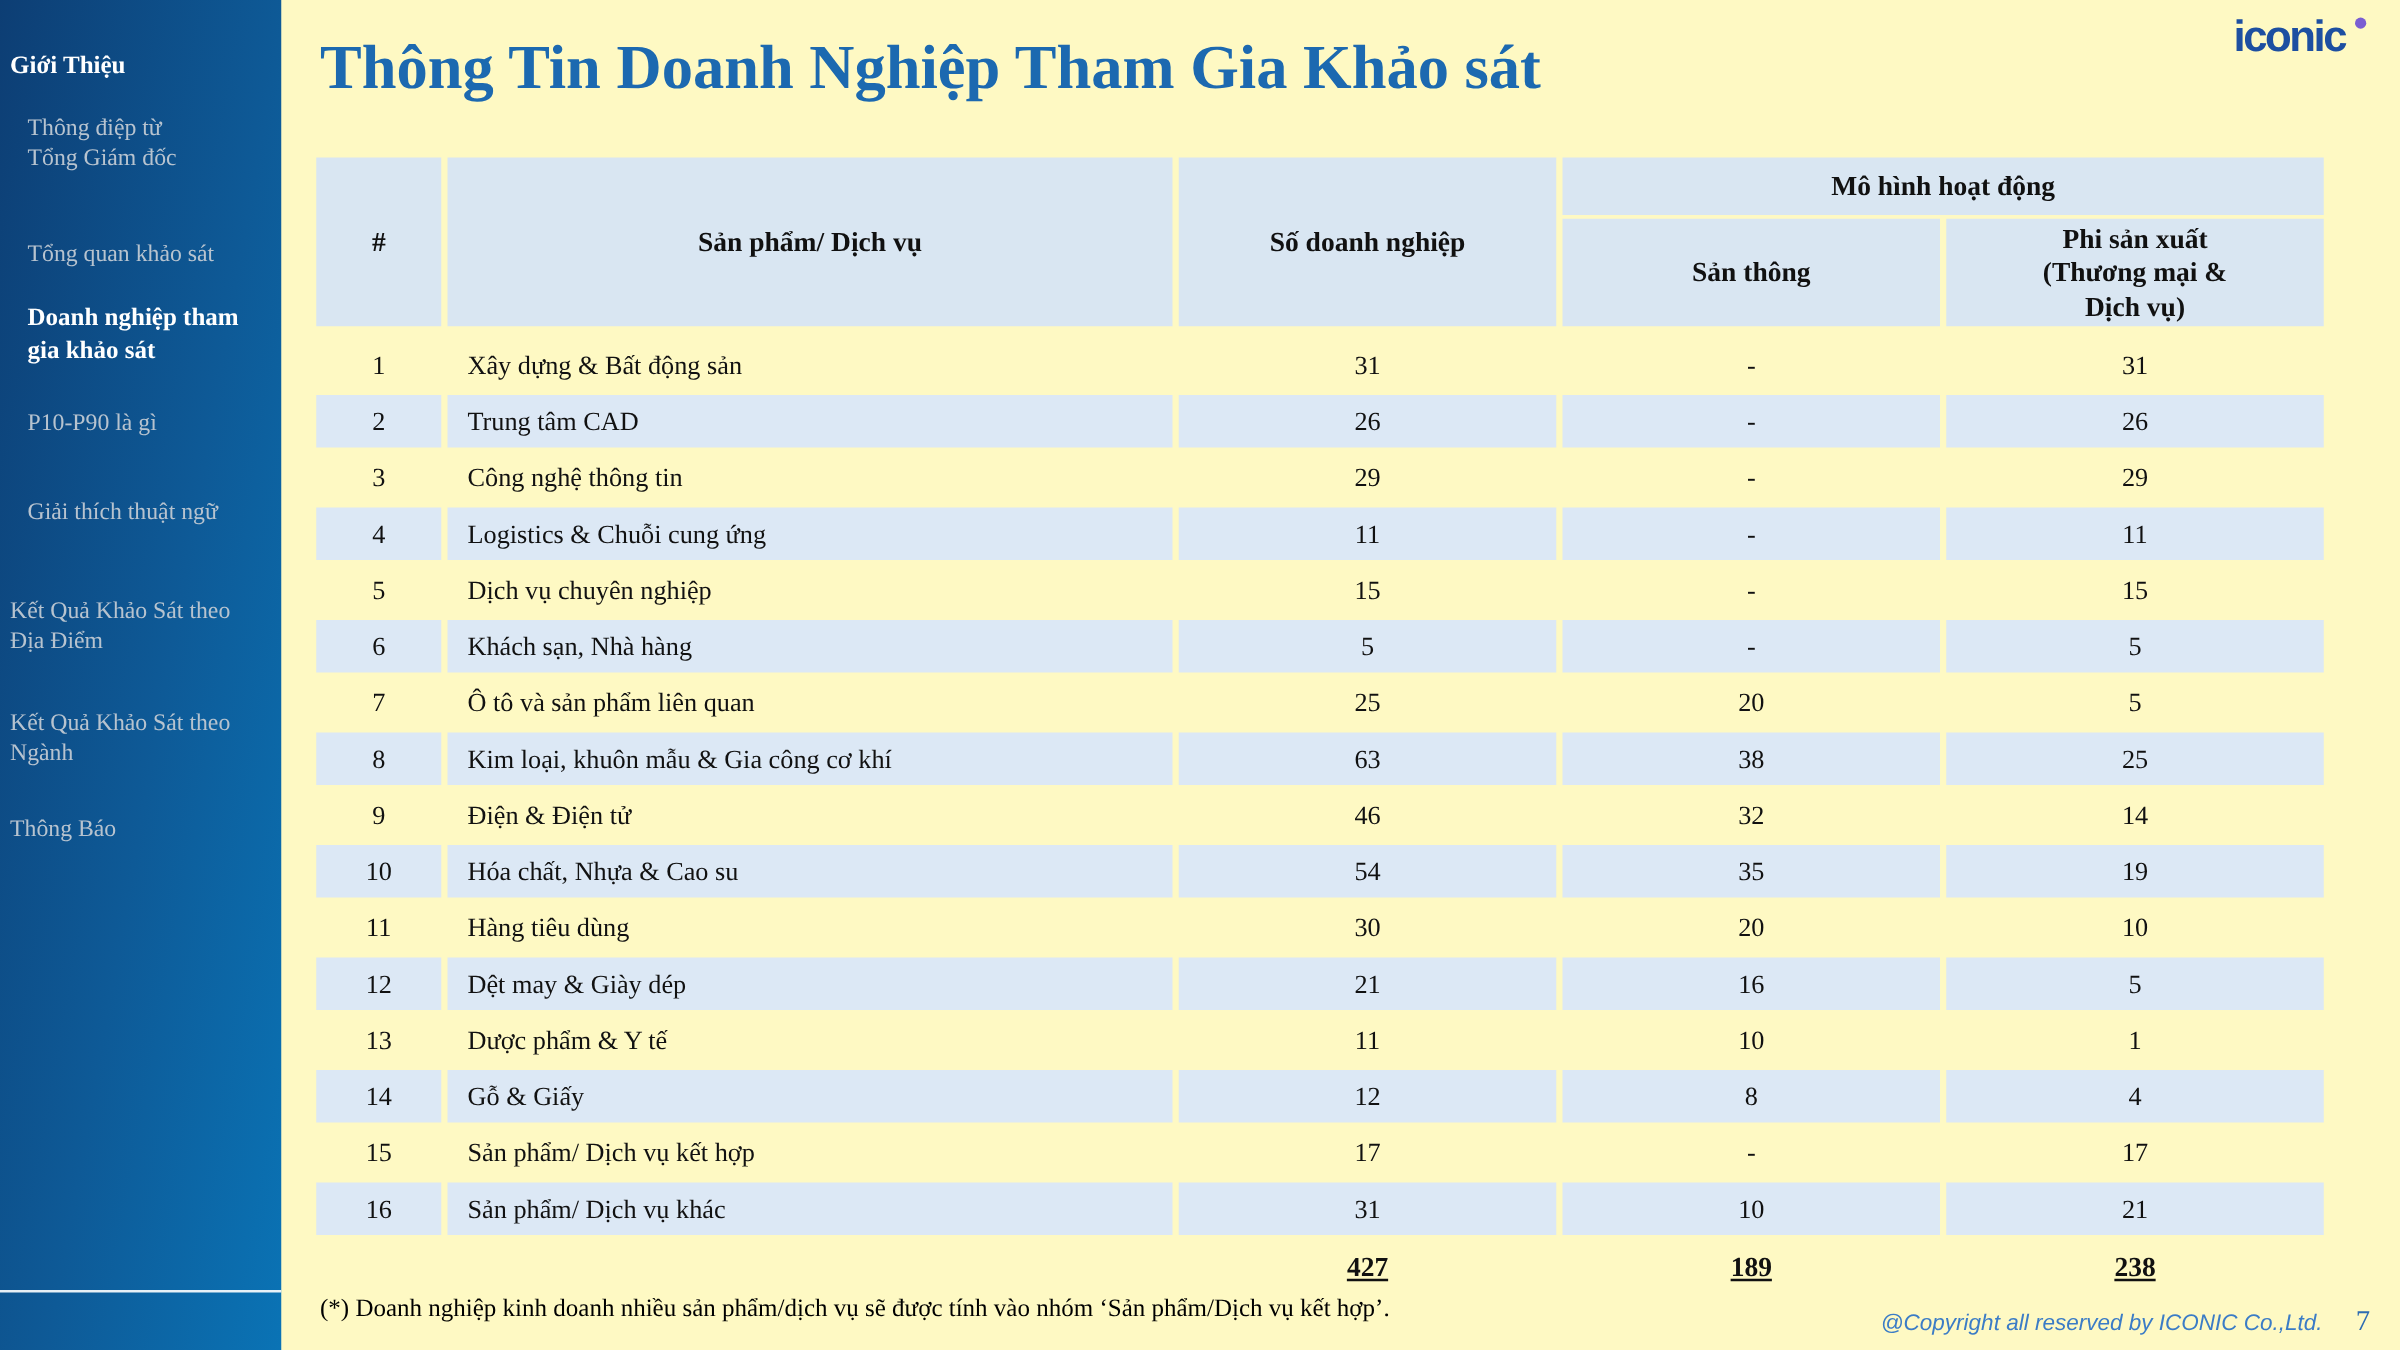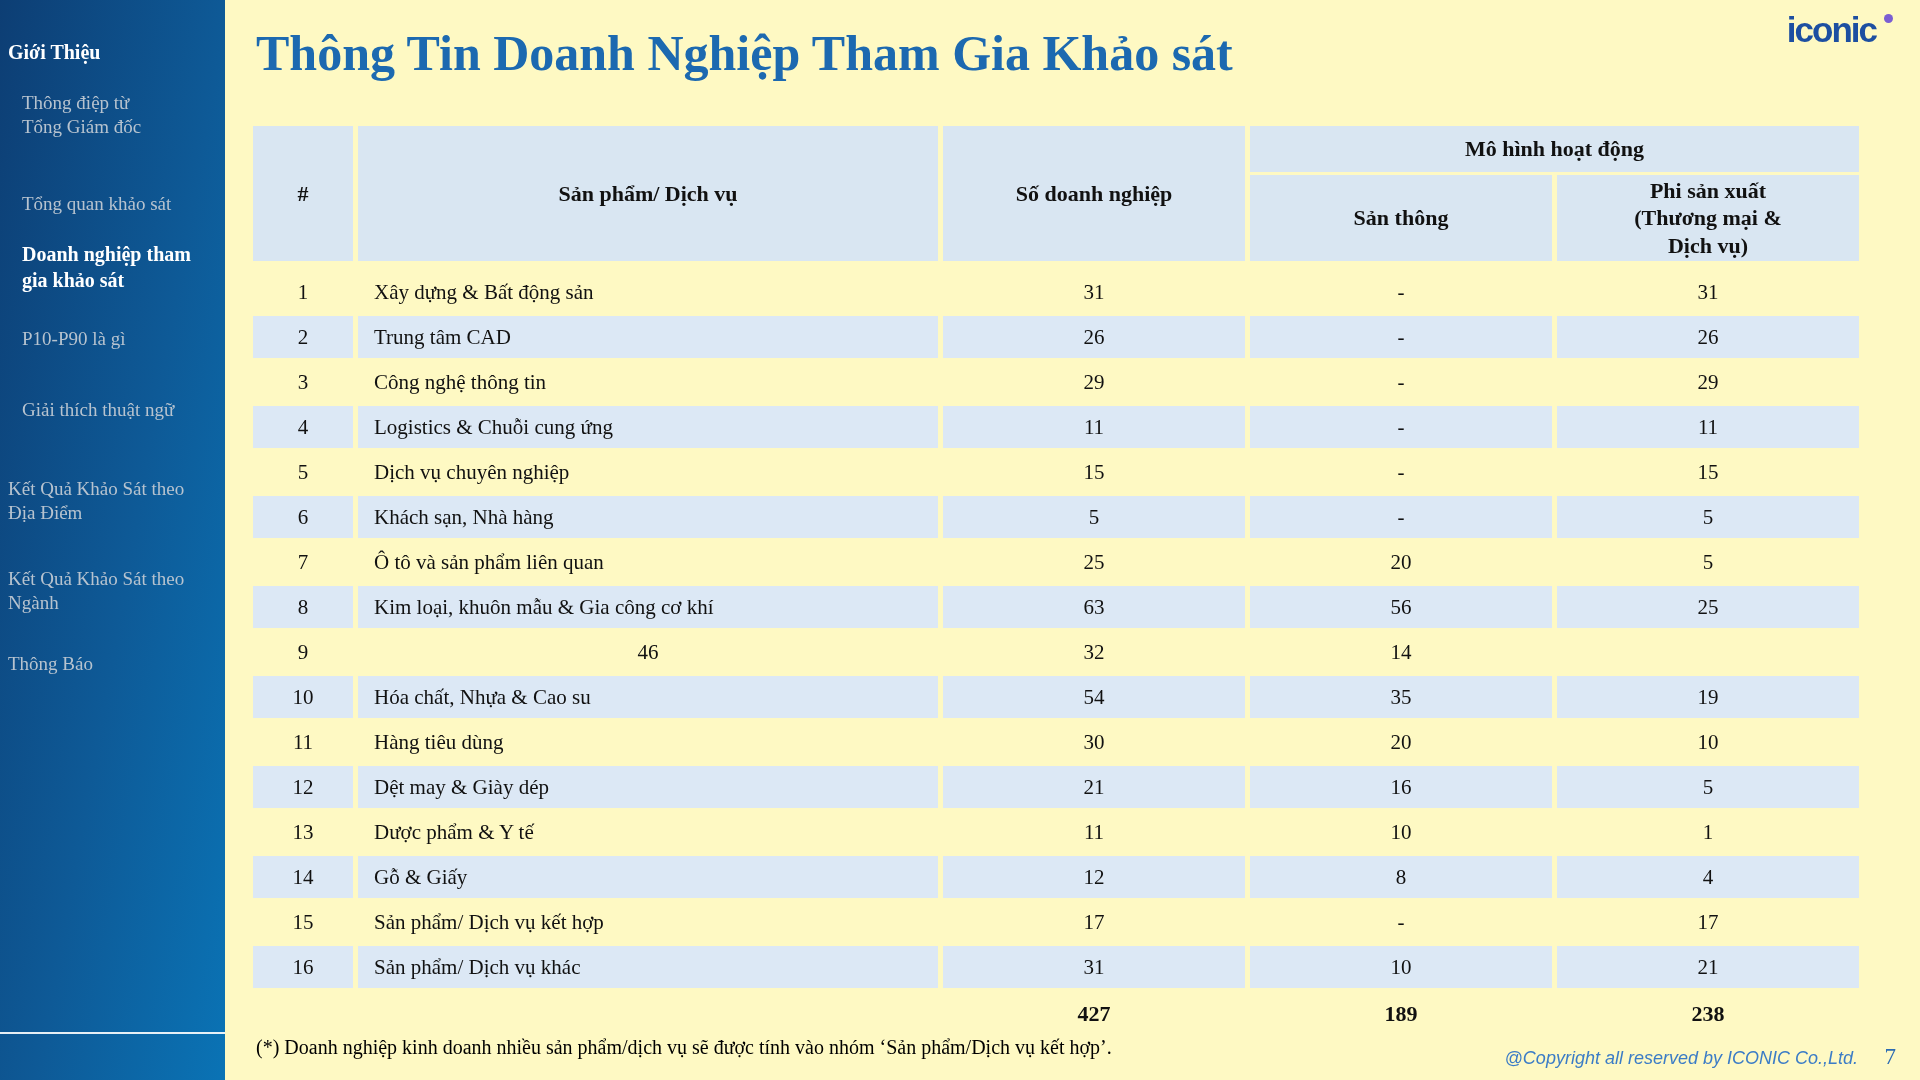--- a/index.html
+++ b/index.html
@@ -67,21 +67,21 @@
   .tbody { position:absolute; left:0; top:145px; width:1606px; }
   .trow { height:42px; margin-bottom:3px; }
   .td {
     display:flex; align-items:center; justify-content:center;
     font-size:21px; height:100%;
   }
   .td.name { justify-content:flex-start; padding-left:16px; }
   .trow.striped .td { background:#dce8f5; }
 
   .totals { margin-top:4px; height:44px; }
-  .totals .td { font-weight:bold; font-size:22px; }
+  .totals .td { font-weight:bold; font-size:22px;text-decoration:underline; }
 
   
   .footnote {
     position:absolute; left:256px; top:1036px; font-size:20px; color:#000;
   }
   .copyright {
     position:absolute; right:62px; top:1048px;
     font-family:"Liberation Sans", sans-serif; font-style:italic;
     font-size:18px; color:#3b7cc6;
   }
@@ -180,25 +180,26 @@
     <div class="td">7</div>
     <div class="td name">Ô tô và sản phẩm liên quan</div>
     <div class="td">25</div>
     <div class="td">20</div>
     <div class="td">5</div>
   </div>
         <div class="grid5 trow striped">
     <div class="td">8</div>
     <div class="td name">Kim loại, khuôn mẫu &amp; Gia công cơ khí</div>
     <div class="td">63</div>
-    <div class="td">56</div>
+    <div class="td">38</div>
     <div class="td">25</div>
   </div>
         <div class="grid5 trow">
     <div class="td">9</div>
+    <div class="td name">Điện &amp; Điện tử</div>
     <div class="td">46</div>
     <div class="td">32</div>
     <div class="td">14</div>
   </div>
         <div class="grid5 trow striped">
     <div class="td">10</div>
     <div class="td name">Hóa chất, Nhựa &amp; Cao su</div>
     <div class="td">54</div>
     <div class="td">35</div>
     <div class="td">19</div>

